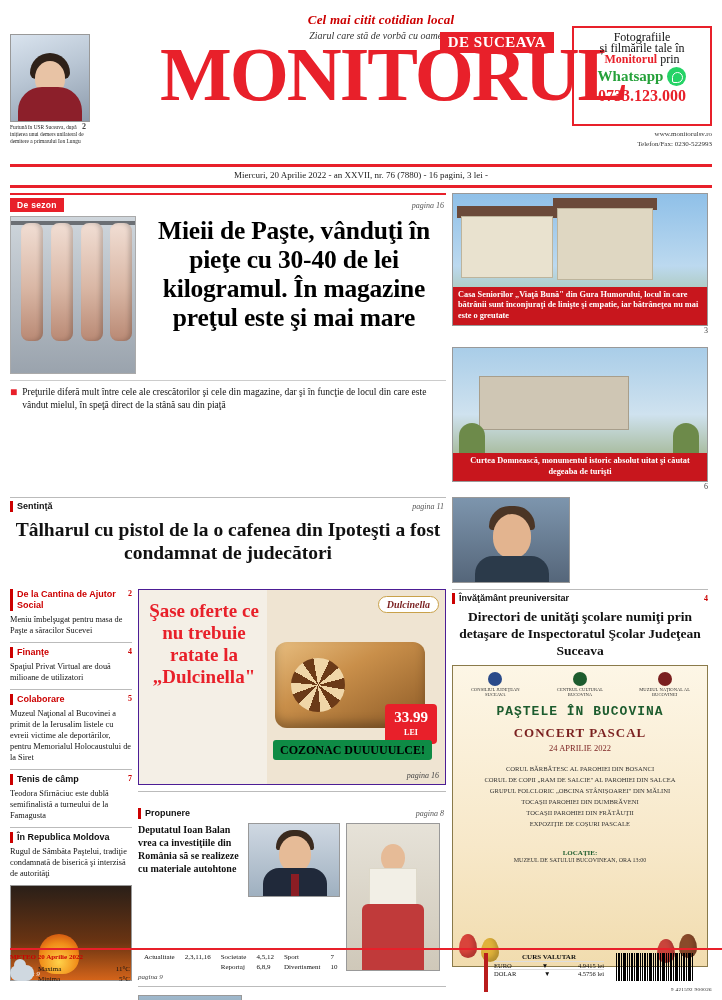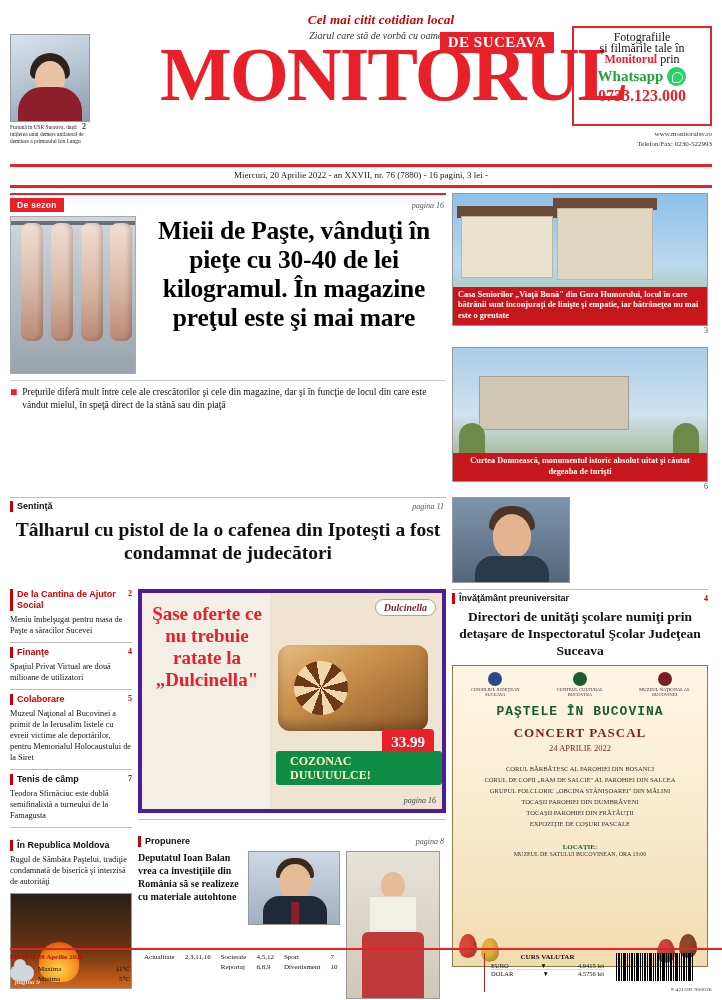--- a/index.html
+++ b/index.html
@@ -192,22 +192,22 @@
   .col-b { width:308px; }
   .col-c { width:256px; }
 
   .mini { margin-bottom:6px; }
   .mini-txt { font-size:8.3px; line-height:11px; color:#111; margin-top:3px; }
   .mini-head-row { display:flex; justify-content:space-between; align-items:flex-start; }
   .mini-num { font-size:8px; color:#c00; font-weight:bold; }
 
   
   .ad-dulci {
-    border:4px solid #4c1d95; background:#f4efe6; position:relative;
-    height:224px; overflow:hidden; display:flex;
+    border:1px solid #4c1d95; background:#f4efe6; position:relative;
+    height:196px; overflow:hidden; display:flex;
   }
   .ad-left { width:128px; padding:10px 6px 0 8px; }
   .ad-title {
     color:#e8202a; font-weight:bold; font-size:19px; line-height:22px;
     text-align:center; font-family:"Liberation Serif", serif;
   }
   .ad-right { flex:1; position:relative; background:#efe4d2; }
   .dulci-logo {
     position:absolute; right:6px; top:6px; background:#fff;
     border-radius:10px; padding:2px 8px; font-style:italic;
@@ -224,22 +224,22 @@
     position:absolute; left:16px; top:16px; width:54px; height:54px; border-radius:50%;
     background:repeating-conic-gradient(#f0d6a8 0 25deg,#6b3a18 25deg 50deg);
   }
   .price-badge {
     position:absolute; right:8px; bottom:40px; width:52px; height:40px;
     background:#e8202a; color:#fff; border-radius:4px;
     text-align:center; font-weight:bold; font-size:15px; line-height:16px; padding-top:5px;
   }
   .price-badge small { display:block; font-size:8px; }
   .coz-banner {
-    position:absolute; left:6px; bottom:24px; background:#0e8b45; color:#fef9c3;
-    font-weight:bold; font-size:12px; line-height:14px; padding:3px 14px; border-radius:3px;
+    position:absolute; left:6px; bottom:24px; background:#0e8b45; color:#000000;
+    font-weight:bold; font-size:12px; line-height:14px; padding:3px 7px; border-radius:3px;
   }
   .ad-pg { position:absolute; right:6px; bottom:4px; font-size:8px; color:#444; font-style:italic; }
 
   
   .prop { border-top:1px solid #bbb; margin-top:6px; padding-top:16px; }
   .prop-body { display:flex; gap:6px; margin-top:4px; }
   .prop-text { width:104px; font-weight:bold; font-size:10px; line-height:13px; }
   .prop-photo { width:92px; height:74px; border:1px solid #999; position:relative; overflow:hidden;
      background:linear-gradient(180deg,#cfd8e2,#9fb0c0); }
   .prop-photo .ph-head { position:absolute; left:30px; top:12px; width:32px; height:36px;
@@ -279,39 +279,39 @@
   .poster-logo { width:62px; }
   .poster-logo .dot { width:14px; height:14px; border-radius:50%;
      background:#2a4a8a; margin:0 auto 1px; }
   .poster-title {
     font-family:Liberation Mono, monospace; font-weight:bold; font-size:13px;
     color:#1d5c2e; margin-top:7px; letter-spacing:1px;
   }
   .poster-sub { font-weight:bold; font-size:13px; color:#7a1f1f; margin-top:6px; letter-spacing:1px; }
   .poster-date { font-size:8.5px; color:#7a1f1f; margin-top:2px; }
   .poster-list { margin-top:10px; font-size:6.6px; line-height:11px; color:#333; }
-  .poster-loc { margin-top:14px; font-size:7px; font-weight:bold; color:#1d5c2e; }
+  .poster-loc { margin-top:20px; font-size:7px; font-weight:bold; color:#1d5c2e; }
   .poster-loc small { display:block; font-weight:normal; font-size:6px; color:#333; }
   .egg { position:absolute; width:18px; height:24px; border-radius:50% 50% 50% 50%/60% 60% 40% 40%;
      background:#d9443b; box-shadow:inset -3px -3px 5px rgba(0,0,0,.2); }
 
   
   .footer { position:absolute; left:10px; right:0; bottom:8px; height:44px;
      border-top:2px solid #e8202a; display:flex; gap:6px; padding-top:3px; }
   .meteo { width:120px; font-size:7px; }
   .meteo-head { font-weight:bold; font-size:7px; }
   .meteo-head span { color:#c00; }
   .meteo-row { display:flex; justify-content:space-between; width:92px; margin-top:2px; }
   .cloud { width:26px; height:16px; background:#cfd8e0; border-radius:9px; position:relative; display:inline-block; }
   .cloud:before { content:""; position:absolute; left:4px; top:-6px; width:12px; height:12px;
      border-radius:50%; background:#cfd8e0; }
   .idx { flex:1; display:flex; font-size:7px; gap:10px; padding-left:8px; }
   .idx-col { display:flex; flex-direction:column; gap:2px; }
   .idx-row { display:flex; gap:6px; }
-  .curs { width:120px; font-size:6.5px; border-left:1px solid #b91c1c; padding-left:6px; }
+  .curs { width:120px; font-size:6.5px; border-left:4px solid #b91c1c; padding-left:6px; }
   .curs-h { text-align:center; font-weight:bold; font-size:7px; }
   .curs-row { display:flex; justify-content:space-between; border-top:1px solid #ddd; }
   .barcode { width:112px; display:flex; align-items:flex-start; gap:1px; padding-left:6px; }
   .barcode i { display:block; width:1px; height:28px; background:#000; }
   .barcode-num { position:absolute; right:10px; bottom:0; font-size:5px; letter-spacing:.4px; }
 </style>
 </head>
 <body>
 
 <div class="page">
@@ -448,21 +448,21 @@
       </div>
 
       <div class="mini hairline" style="padding-top:4px">
         <div class="mini-head-row">
           <span class="sec-head-dark">Tenis de câmp</span>
           <span class="mini-num">7</span>
         </div>
         <div class="mini-txt">Teodora Sfirnăciuc este dublă semifinalistă a turneului de la Famagusta</div>
       </div>
 
-      <div class="mini hairline" style="padding-top:12px">
+      <div class="mini hairline" style="padding-top:4px">
         <div class="mini-head-row">
           <span class="sec-head-dark">În Republica Moldova</span>
         </div>
         <div class="mini-txt">Rugul de Sâmbăta Paştelui, tradiţie condamnată de biserică şi interzisă de autorităţi</div>
       </div>
 
       <div style="position:relative; height:96px; border:1px solid #999; overflow:hidden;
                   background:linear-gradient(180deg,#2a1f18,#6b3412 60%,#d4641a);">
         <div style="position:absolute;left:28px;bottom:6px;width:40px;height:40px;border-radius:50% 50% 40% 40%;
                     background:radial-gradient(circle at 50% 70%, #ffd24a, #f08c18 55%, #c0380d 100%);"></div>

